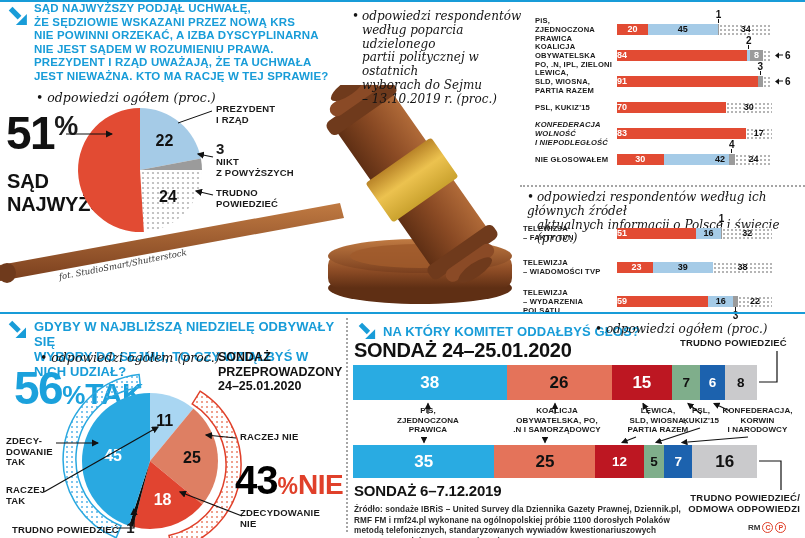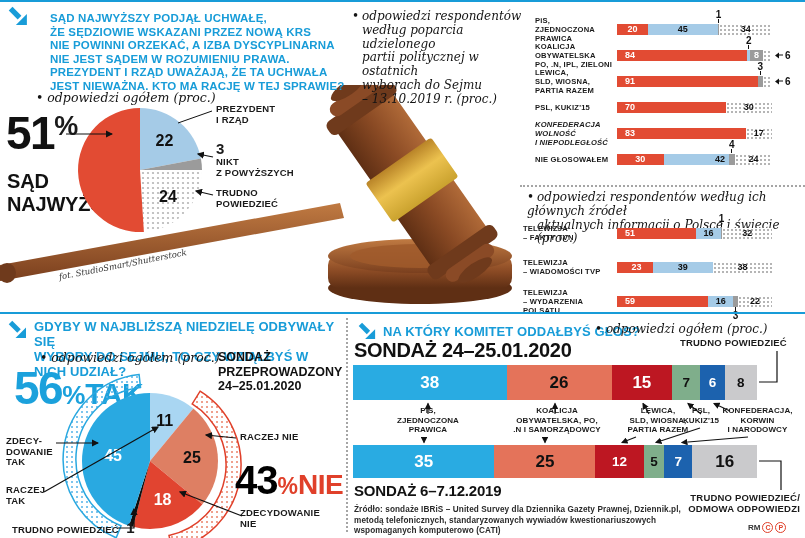--- a/index.html
+++ b/index.html
@@ -17,21 +17,21 @@
   .ext-lab{font-weight:bold;font-size:9.5px;line-height:10.5px;letter-spacing:.2px;}
   .ext-val{font-weight:bold;font-size:15px;line-height:15px;}
   .crow{position:relative;}
   .crow-label{position:absolute;left:0;top:50%;transform:translateY(-50%);
               font-size:7.6px;font-weight:bold;line-height:9px;letter-spacing:.2px;}
   .crow-bar{position:absolute;}
   .seg{position:absolute;top:0;height:100%;}
   .seg-dots{background-color:#fff;background-image:radial-gradient(#b5b5b5 1px,transparent 1.35px);background-size:4px 4px;}
   .seg-val{position:absolute;top:0;height:100%;display:flex;align-items:center;justify-content:center;
            font-size:9px;font-weight:bold;}
-  .val-left{justify-content:flex-start;padding-left:8px;box-sizing:border-box;}
+  .val-left{justify-content:flex-start;padding-left:0;box-sizing:border-box;}
   .co{position:absolute;width:0;display:flex;flex-direction:column;align-items:center;}
   .co-above{top:-14px;height:13px;}
   .co-below{top:100%;height:15px;}
   .co-num{font-size:10px;font-weight:bold;line-height:9px;color:#111;}
   .co-line{width:1px;height:4px;background:#111;display:block;}
   .co-right{position:absolute;top:50%;transform:translateY(-50%);display:flex;align-items:center;}
   .tri{width:0;height:0;border-top:3px solid transparent;border-bottom:3px solid transparent;border-right:4px solid #111;}
   .dash{width:4px;height:1px;background:#111;}
   .co-right .co-num{margin-left:2px;}
   .pie-val{font-family:"Liberation Sans",sans-serif;font-size:16px;font-weight:bold;}
@@ -97,21 +97,21 @@
       <ellipse cx="-112" cy="0" rx="7" ry="20" fill="#6f3a1c"></ellipse>
       <ellipse cx="110" cy="0" rx="7" ry="20" fill="#6f3a1c"></ellipse>
       <rect x="-24" y="-40" width="48" height="80" rx="3" fill="url(#gold)"></rect>
     </g>
   </svg>
 
   <svg class="abs" style="left:8px;top:6px;" width="21" height="21" viewBox="0 0 20 20">
     <path d="M2.5,2.5 L11,11" stroke="#189CD8" stroke-width="5"></path>
     <polygon points="18,18 7.5,18 18,7.5" fill="#189CD8"></polygon>
   </svg>
-  <div class="abs hl" style="left:34px;top:12px;width:310px;margin-left:16px;">
+  <div class="abs hl" style="left:34px;top:2px;width:310px;">
     <div>SĄD NAJWYŻSZY PODJĄŁ UCHWAŁĘ,</div>
     <div>ŻE SĘDZIOWIE WSKAZANI PRZEZ NOWĄ KRS</div>
     <div>NIE POWINNI ORZEKAĆ, A IZBA DYSCYPLINARNA</div>
     <div>NIE JEST SĄDEM W ROZUMIENIU PRAWA.</div>
     <div>PREZYDENT I RZĄD UWAŻAJĄ, ŻE TA UCHWAŁA</div>
     <div>JEST NIEWAŻNA. KTO MA RACJĘ W TEJ SPRAWIE?</div>
   </div>
   <div class="abs serif" style="left:36px;top:91px;">• odpowiedzi ogółem (proc.)</div>
 
   <div class="abs" style="left:6px;top:110px;">
@@ -483,20 +483,21 @@
       </div>
 
     <div class="abs poll-med" style="left:4px;top:167px;">SONDAŻ 6–7.12.2019</div>
     <div class="abs trudno-lab" style="left:250px;top:178px;width:200px;text-align:right;">
       <div>TRUDNO POWIEDZIEĆ/</div>
       <div>ODMOWA ODPOWIEDZI</div>
     </div>
 
     <div class="abs src" style="left:4px;top:190px;width:340px;">
       <div>Źródło: sondaże IBRiS – United Survey dla Dziennika Gazety Prawnej, Dziennik.pl,</div>
+      <div>RMF FM i rmf24.pl wykonane na ogólnopolskiej próbie 1100 dorosłych Polaków</div>
       <div>metodą telefonicznych, standaryzowanych wywiadów kwestionariuszowych wspomaganych komputerowo (CATI)</div>
     </div>
     <div class="abs" style="left:398px;top:207px;display:flex;align-items:center;">
       <span class="rm">RM</span>
       <span class="cmark">C</span>
       <span class="cmark">P</span>
     </div>
 
     <svg class="abs" style="left:0;top:0;pointer-events:none;" width="455" height="223" viewBox="0 0 455 223">
       <defs>

